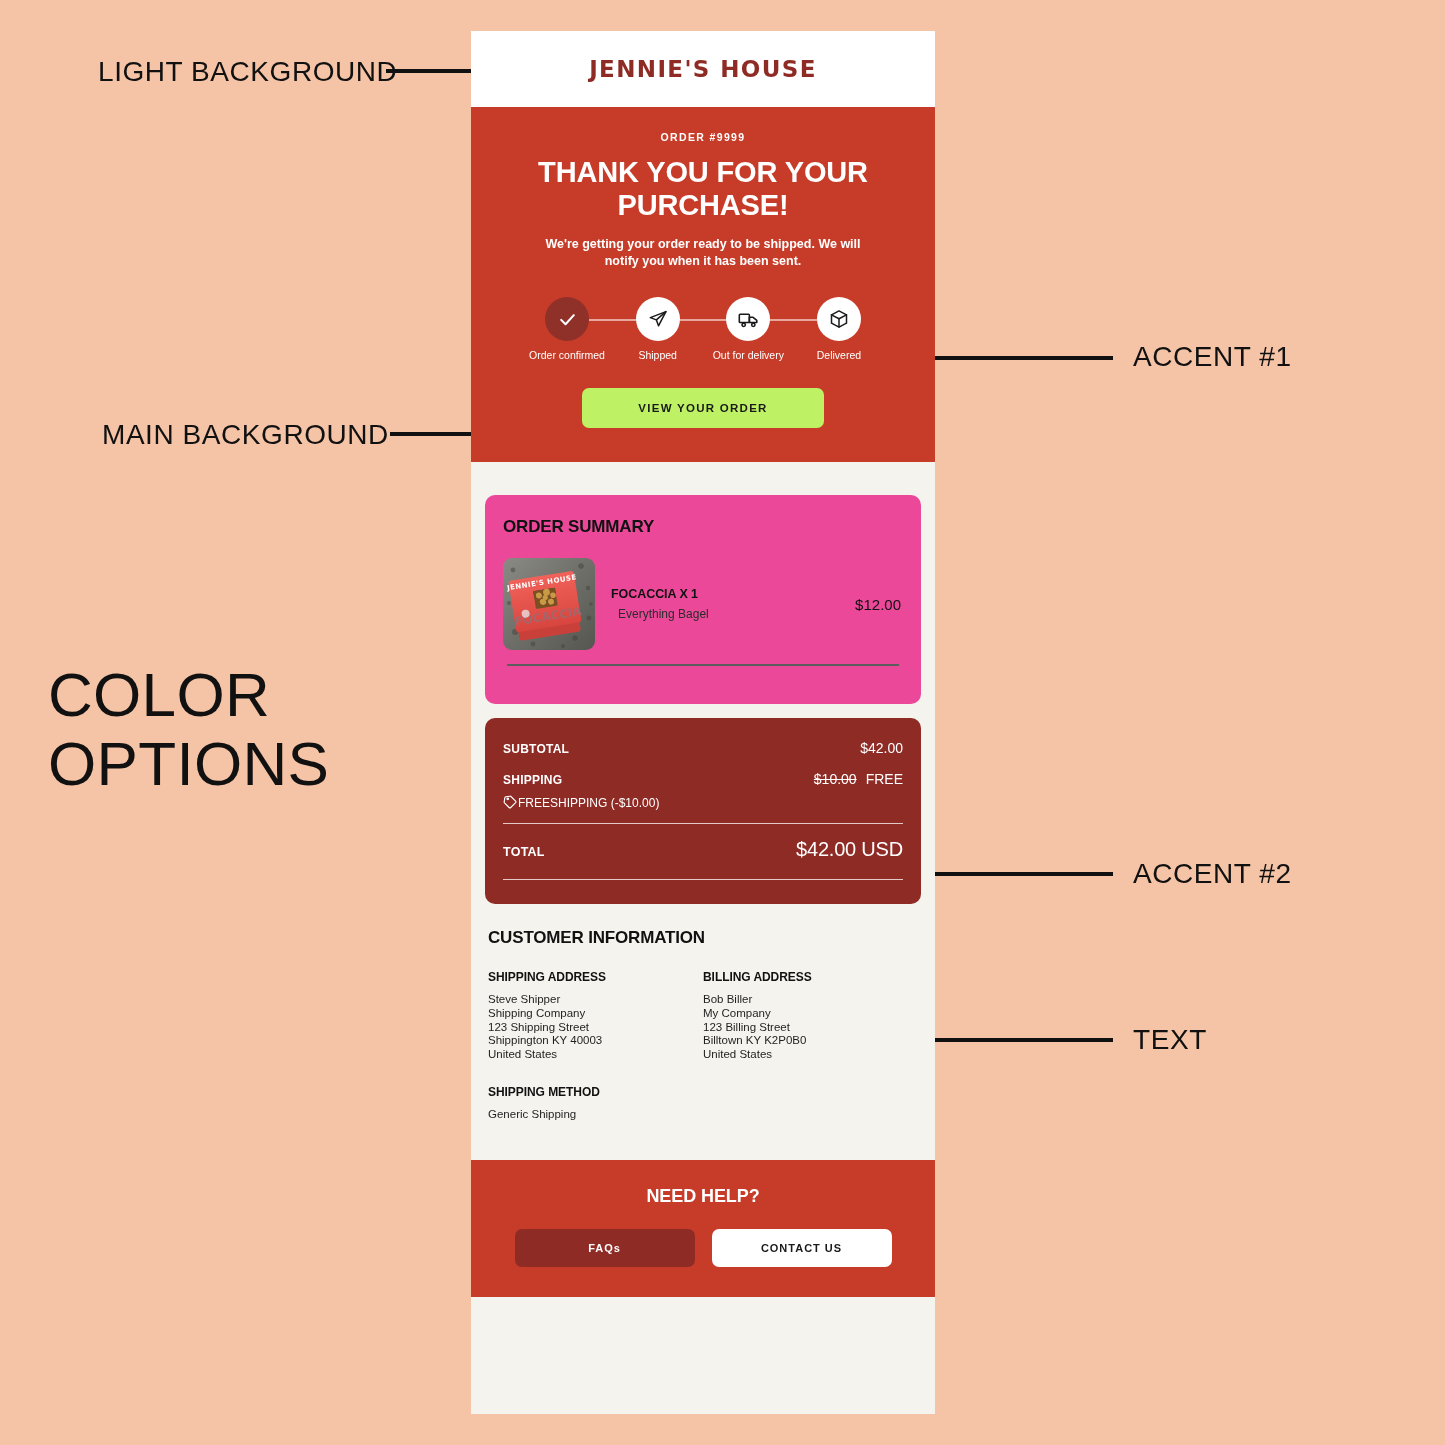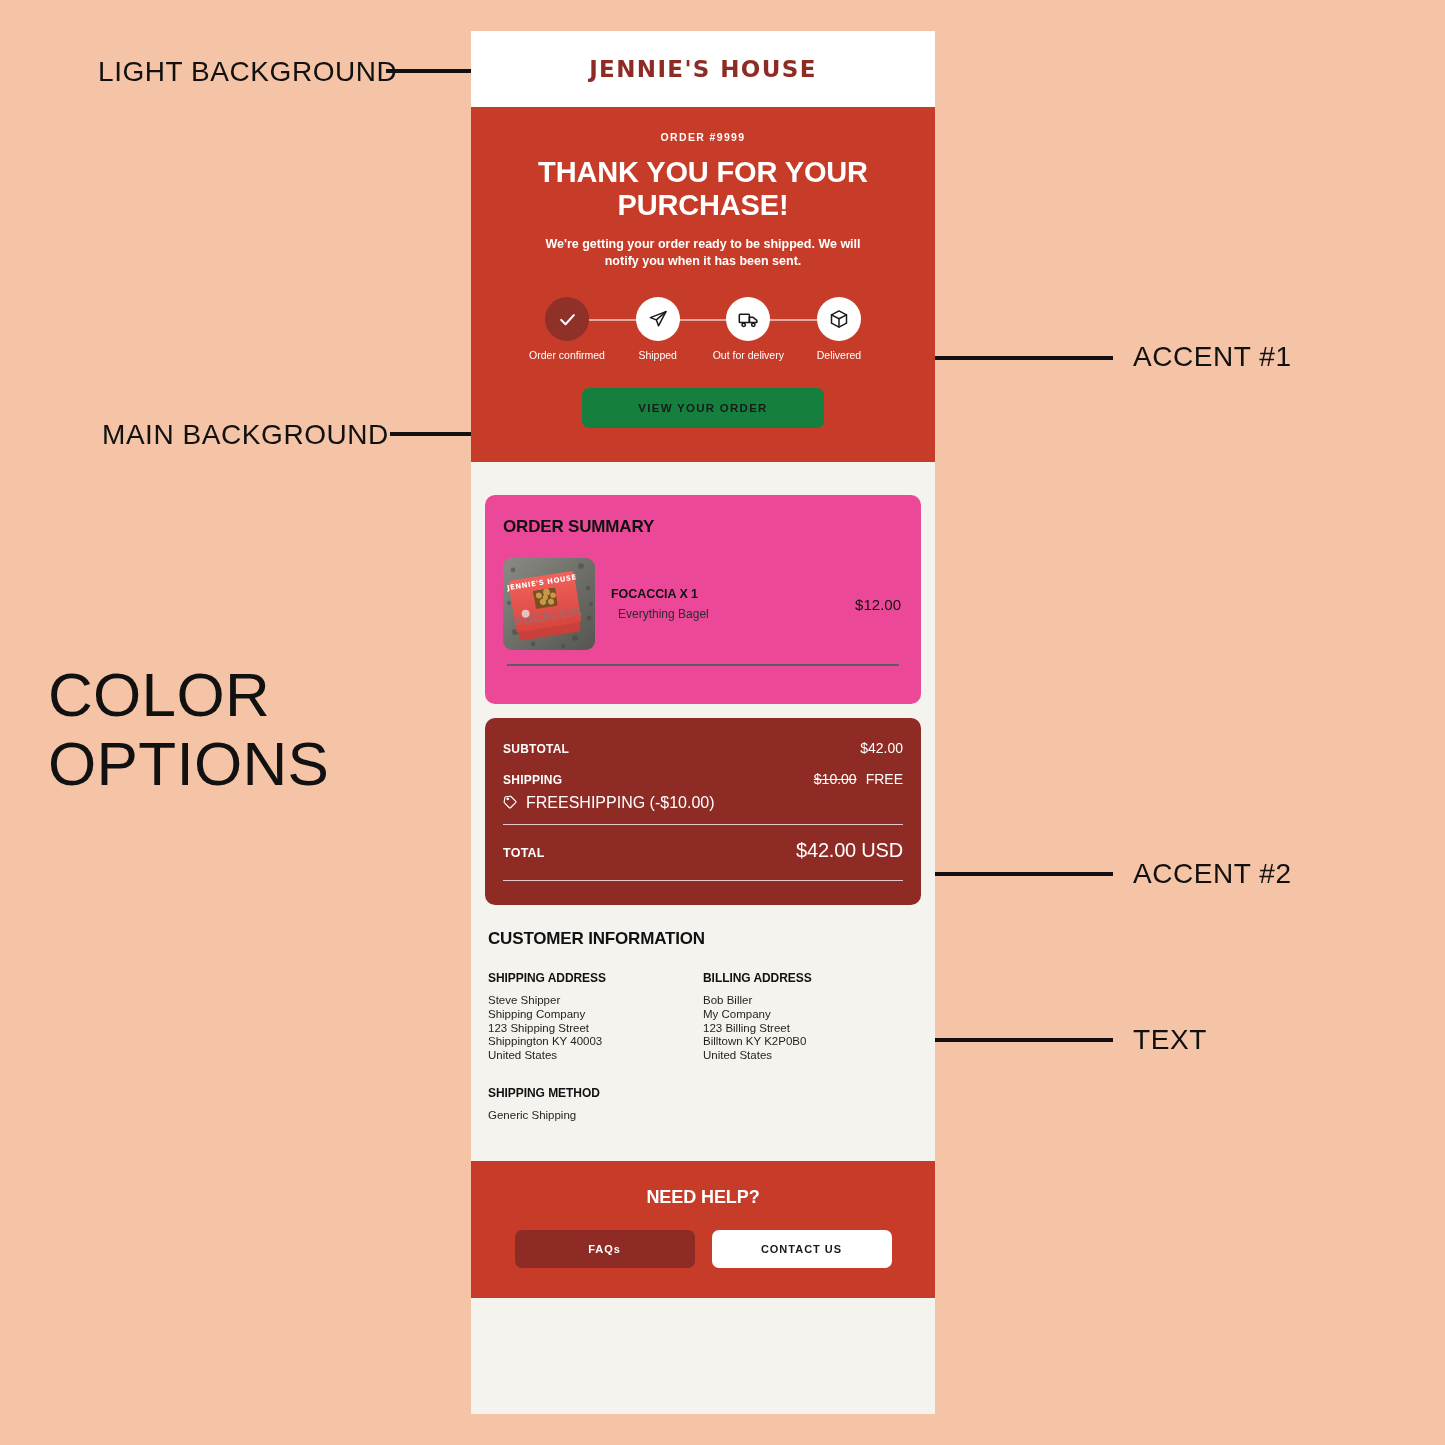--- a/index.html
+++ b/index.html
@@ -154,21 +154,21 @@
   .step.done .step-circle { background: #8f3029; }
   .step-label {
     color: #ffffff;
     font-size: 10.5px;
     line-height: 1.25;
     text-align: center;
   }
 
   .btn-view {
     display: inline-block;
-    background: #15803d;
+    background: #bef264;
     color: #1a1a1a;
     border: none;
     border-radius: 7px;
     padding: 14px 56px;
     font-size: 11.5px;
     font-weight: bold;
     letter-spacing: 0.11em;
     font-family: "Liberation Sans", sans-serif;
     cursor: pointer;
   }
@@ -244,22 +244,22 @@
   .tot-label {
     font-size: 12px;
     font-weight: bold;
     letter-spacing: 0.02em;
   }
   .tot-value { font-size: 14px; }
   .strike { text-decoration: line-through; margin-right: 9px; }
   .discount-row {
     display: flex;
     align-items: center;
-    gap: 8px;
-    font-size: 16px;
+    gap: 0;
+    font-size: 12px;
     margin-top: -8px;
     margin-bottom: 11px;
   }
   .tot-rule { height: 1.2px; background: rgba(255,255,255,0.75); margin: 0 0 14px; }
   .grand-label { font-size: 12.5px; font-weight: bold; letter-spacing: 0.02em; }
   .grand-value { font-size: 20px; letter-spacing: -0.01em; }
   .tot-rule-bottom { height: 1.2px; background: rgba(255,255,255,0.75); margin-top: 18px; }
 
   
   .cust {

